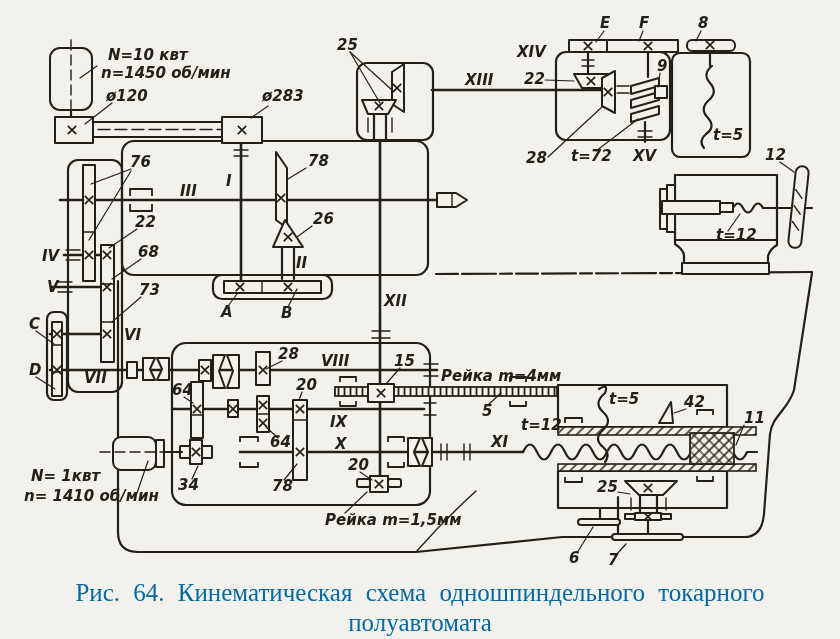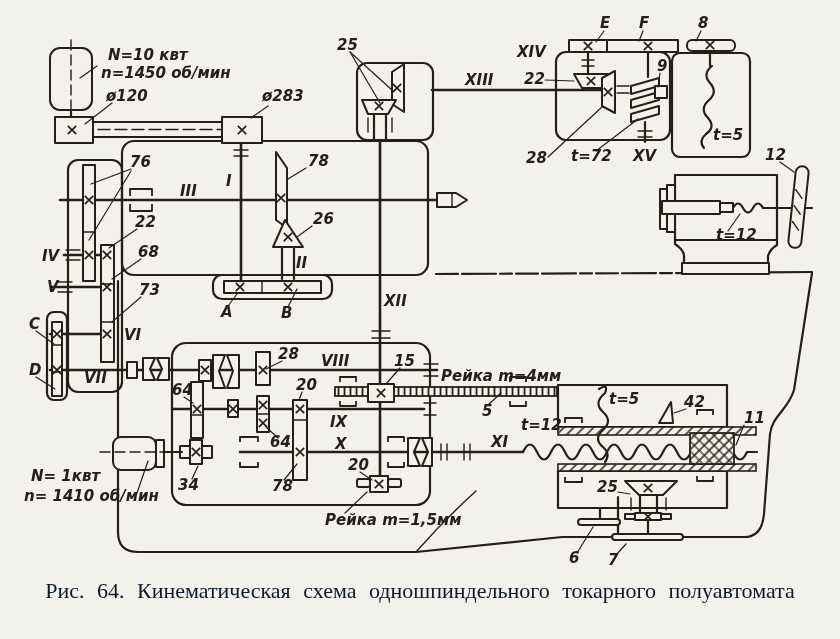--- a/index.html
+++ b/index.html
@@ -7,21 +7,21 @@
         font-family:"DejaVu Sans",sans-serif;}
   svg{display:block}
   .s{stroke:#242019;fill:none;stroke-width:2.2;stroke-linecap:round;stroke-linejoin:round}
   .sh{stroke-width:2.6}
   .g{fill:#f2f1ec;stroke:#242019;stroke-width:2;stroke-linejoin:round}
   .t{stroke-width:1.4}
   .ld{stroke-width:1.2}
   .br{stroke:#242019;fill:none;stroke-width:1.8;stroke-linejoin:round}
   text.lbl{font:italic 600 15px "DejaVu Sans",sans-serif;fill:#242019}
   .caption{position:absolute;left:0;top:578px;width:840px;text-align:center;
-           font-family:"Liberation Serif",serif;font-size:22px;color:#0f172a;line-height:1.18;
+           font-family:"Liberation Serif",serif;font-size:25px;color:#0369a1;line-height:1.18;
            word-spacing:7px}
   .caption .l2{word-spacing:2px}
 </style>
 </head>
 <body>
 
 <div class="page">
 <svg width="840" height="575" viewBox="0 0 840 575">
   <defs>
     <g id="xm">

